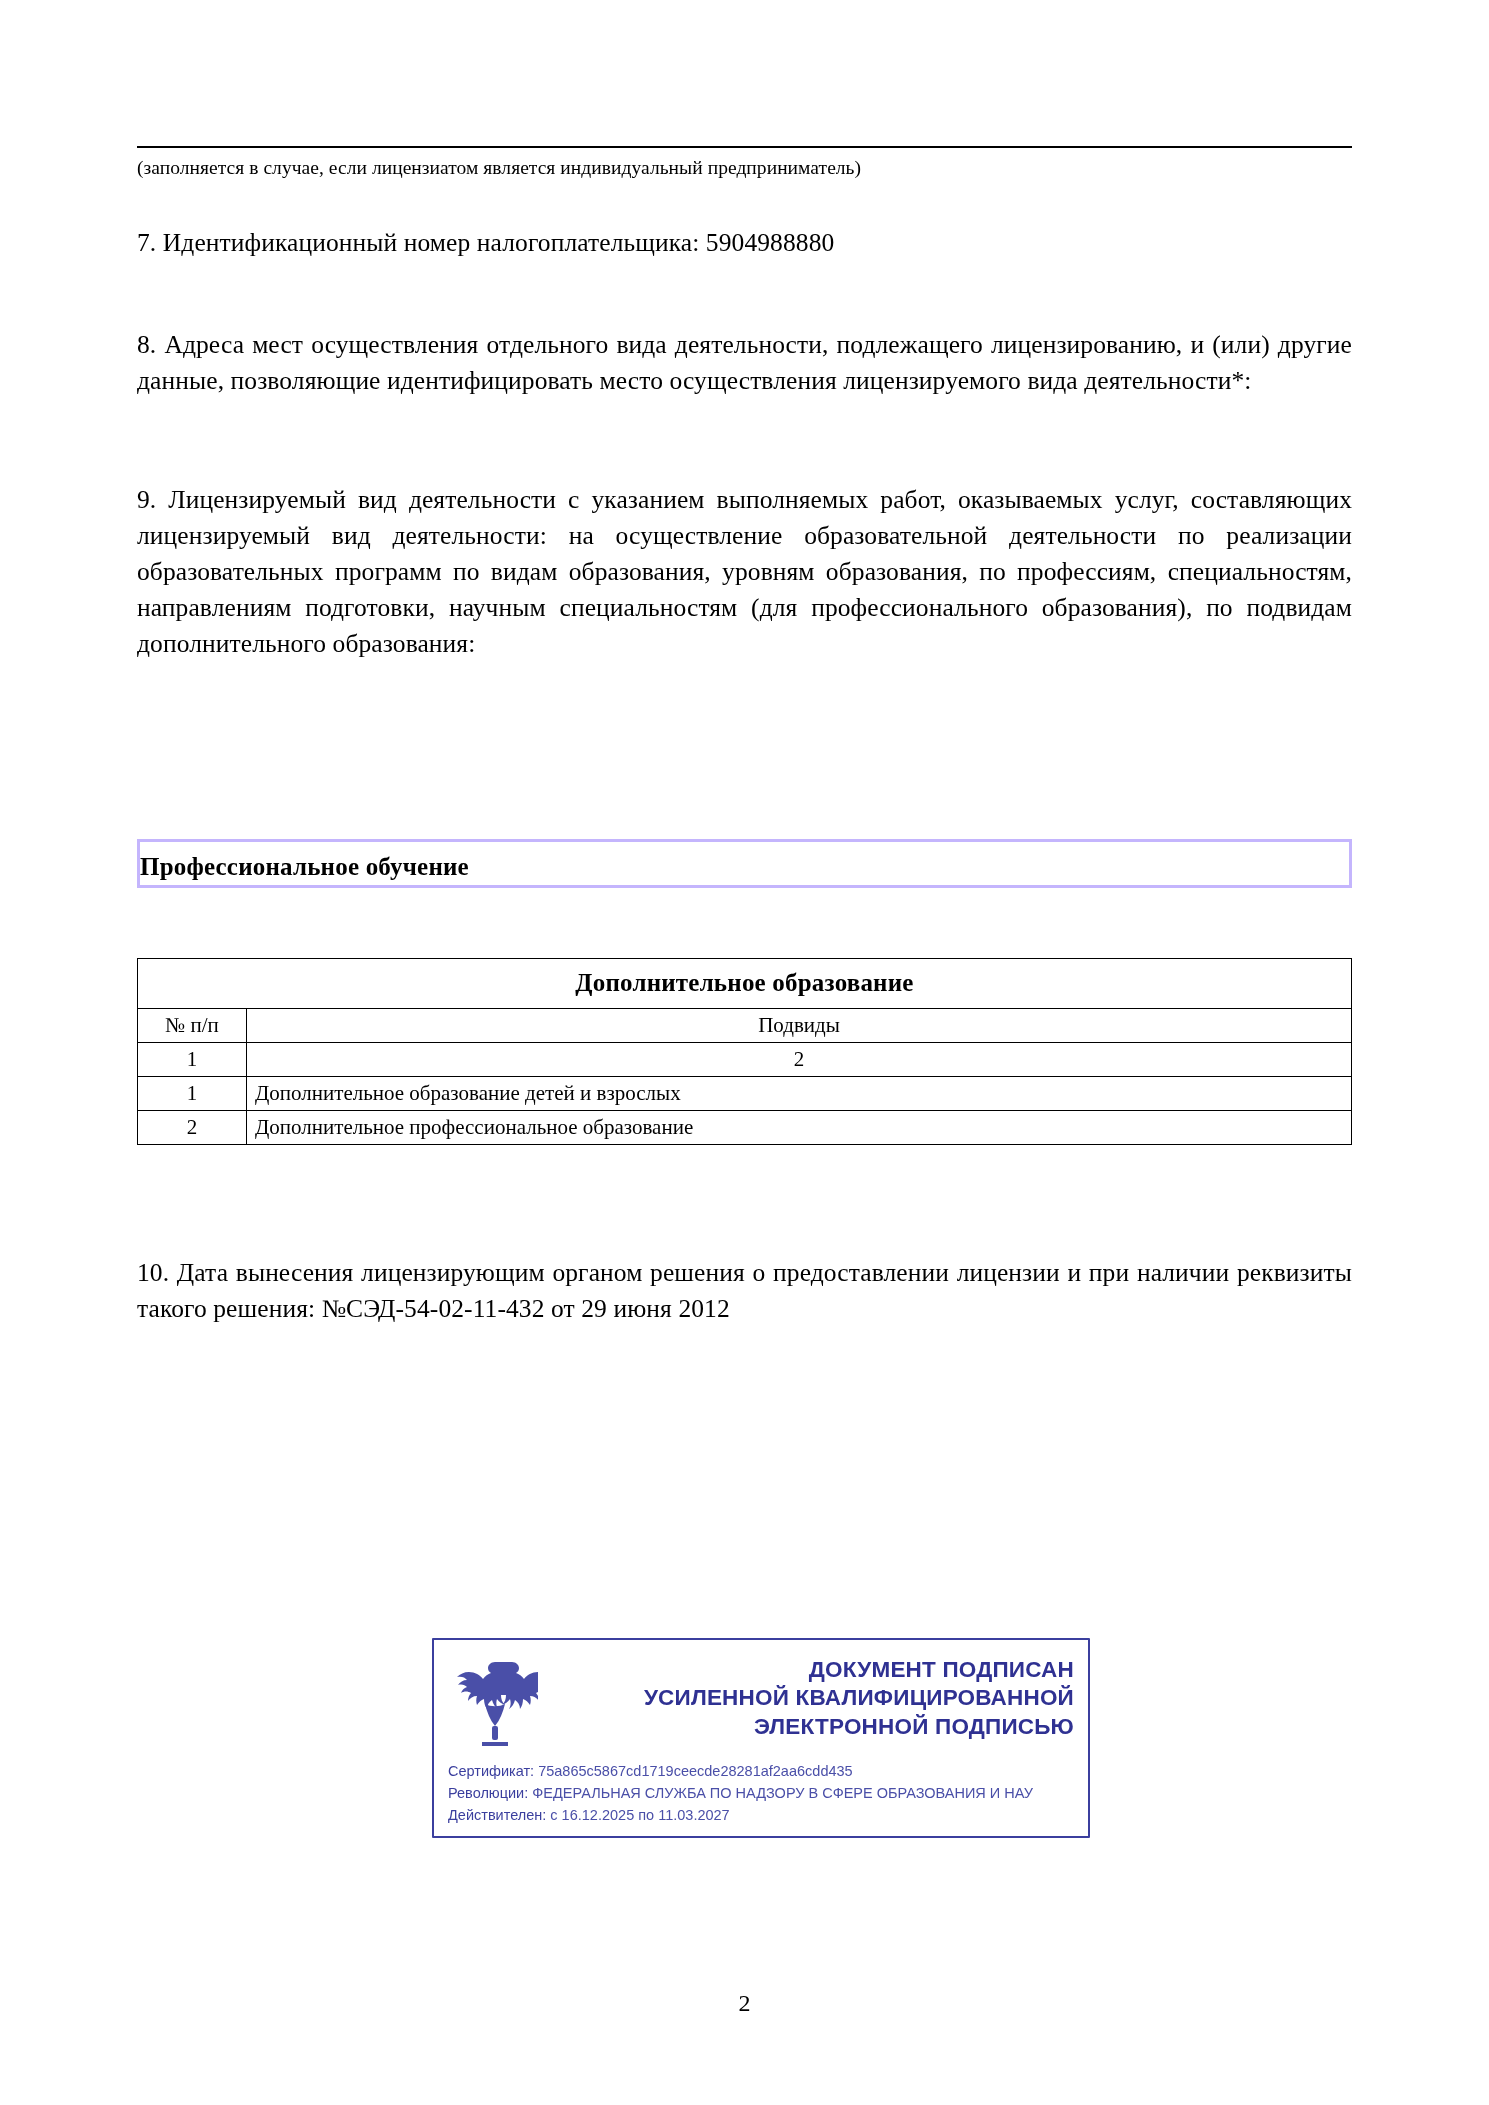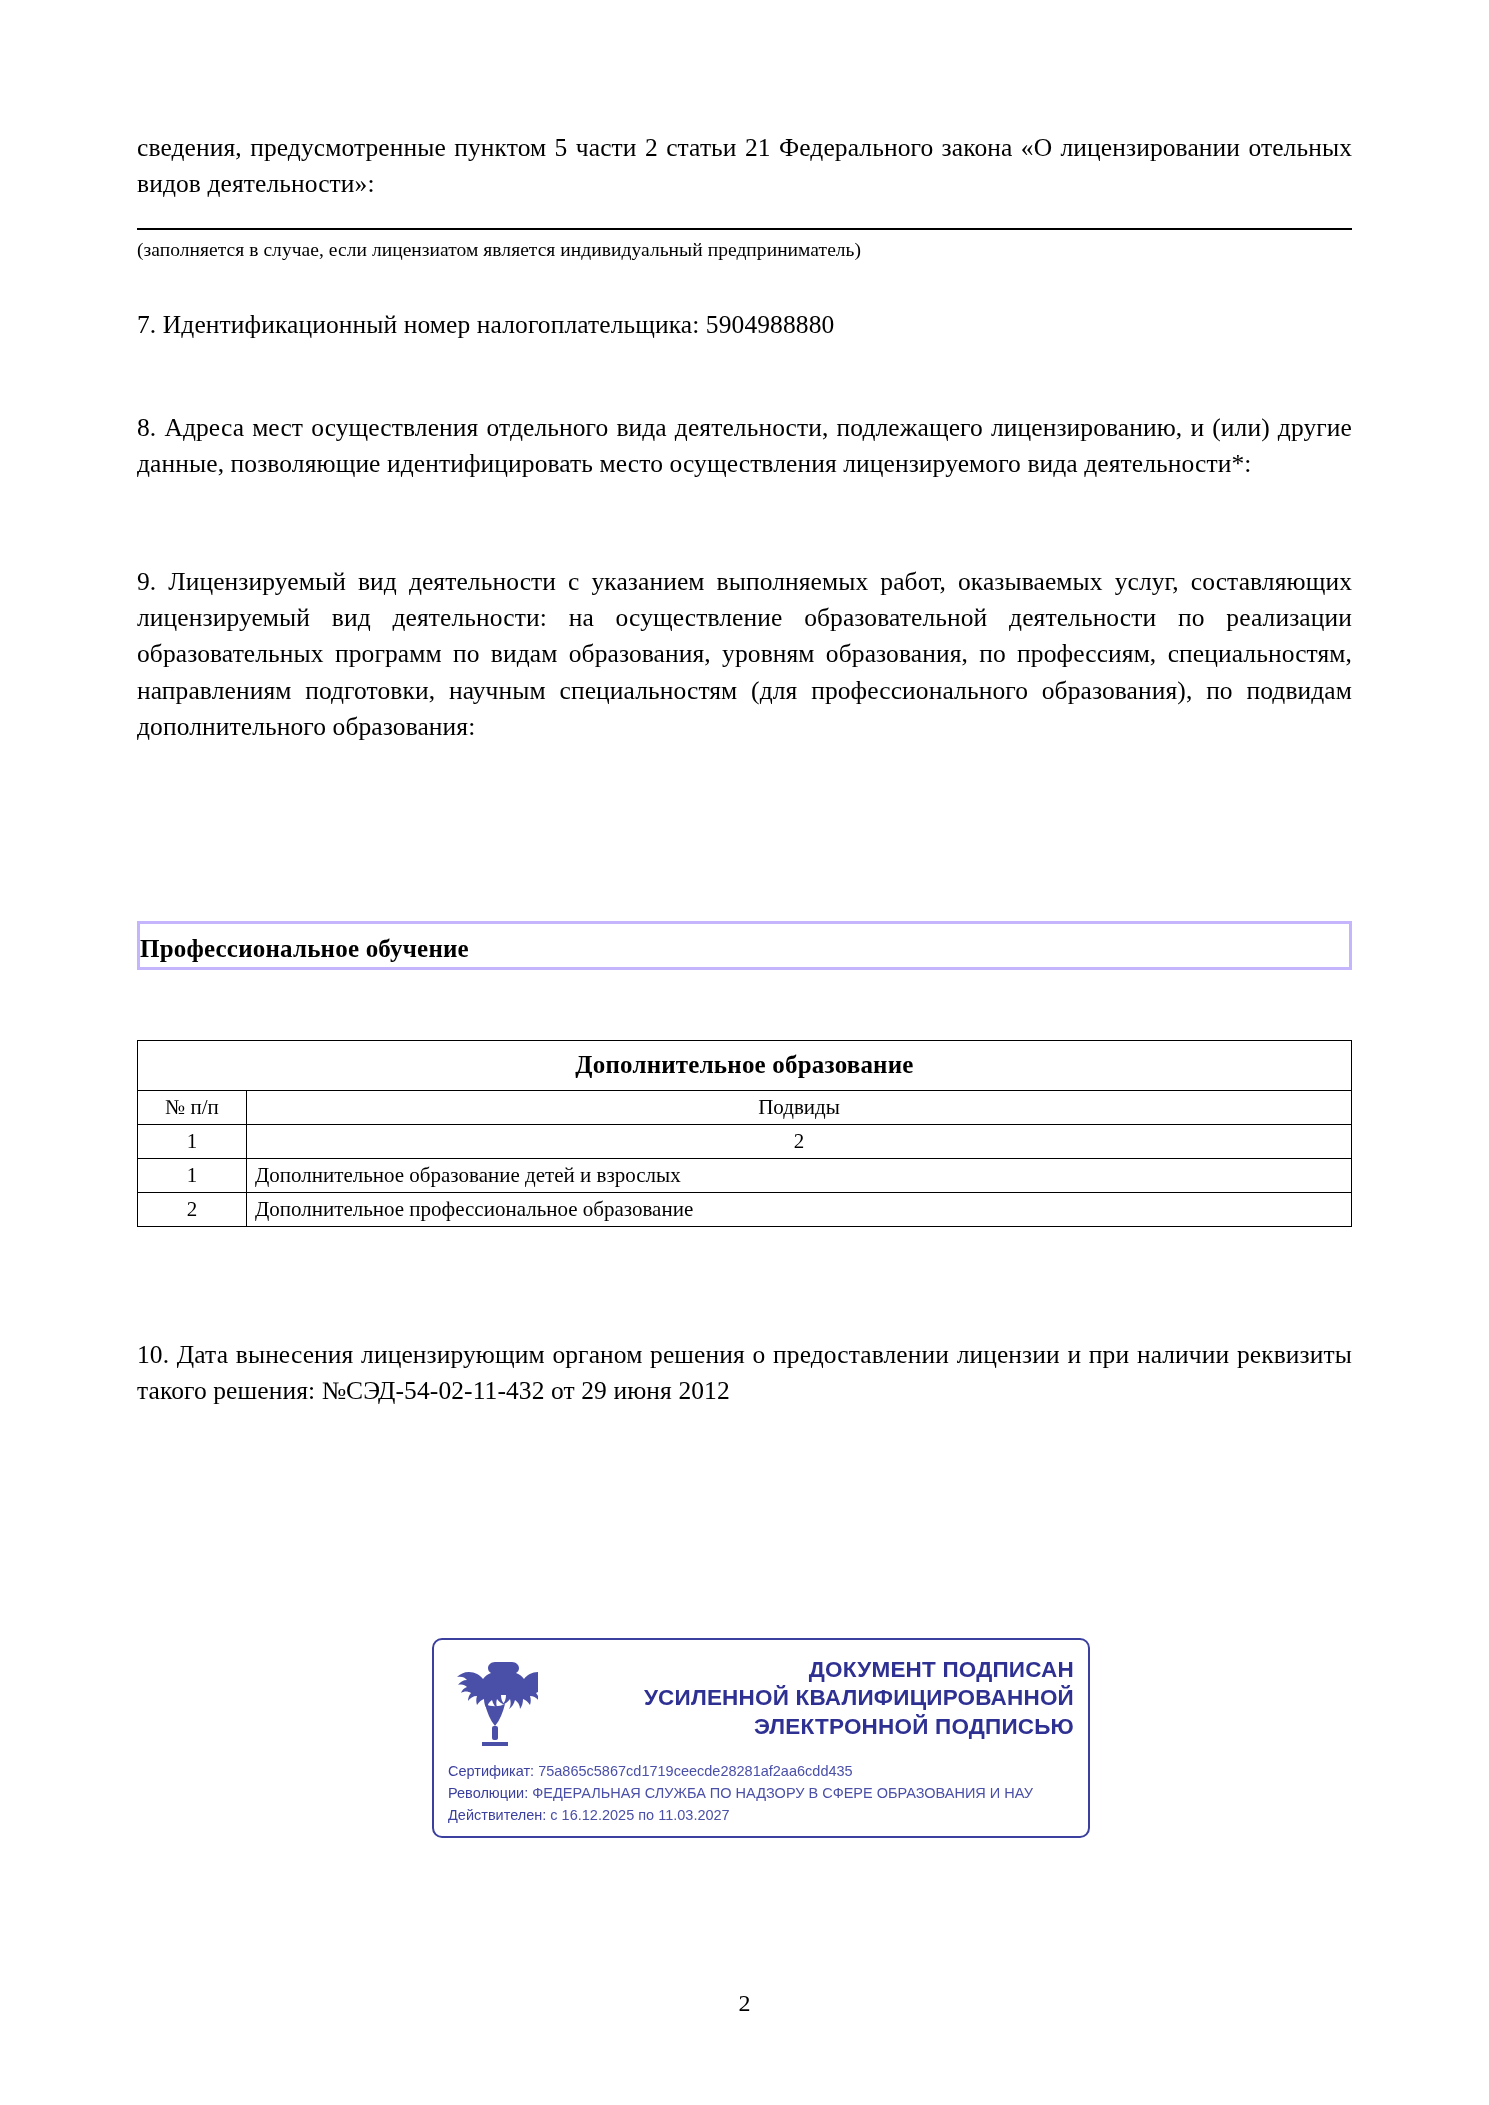--- a/index.html
+++ b/index.html
@@ -96,21 +96,21 @@
   table.doc-table .ctr { text-align: center; }
 
   
   .stamp {
     position: absolute;
     left: 432px;
     top: 1638px;
     width: 658px;
     height: 200px;
     border: 2px solid #3b3f9e;
-    border-radius: 10px;
+    border-radius: 1px;
     box-sizing: border-box;
     background: #ffffff;
   }
   .stamp-inner {
     position: relative;
     width: 100%;
     height: 100%;
     font-family: "Liberation Sans", sans-serif;
   }
   .stamp-emblem {
@@ -155,21 +155,20 @@
     font-size: 24px;
   }
 </style>
 </head>
 <body>
 
 <div class="page">
 
   <div class="content">
 
-    <p class="para">сведения, предусмотренные пунктом 5 части 2 статьи 21 Федерального закона «О лицензировании отельных видов деятельности»:</p>
 
     <div class="rule-block">
       <div class="rule-line"></div>
       <div class="rule-caption">(заполняется в случае, если лицензиатом является индивидуальный предприниматель)</div>
     </div>
 
     <div class="spacer-40"></div>
 
     <p class="para nojust">7. Идентификационный номер налогоплательщика: 5904988880</p>
 

